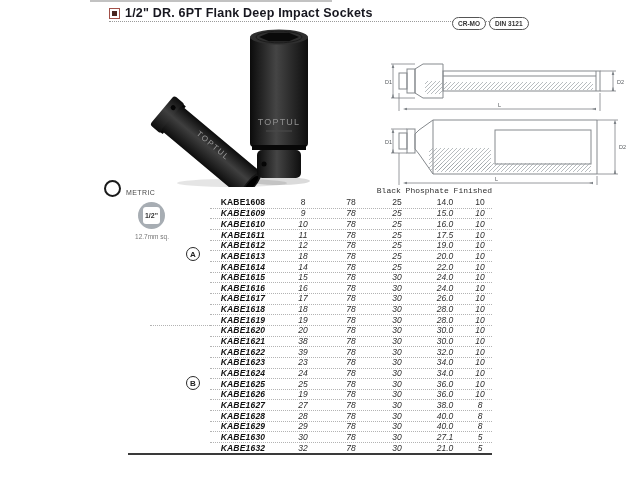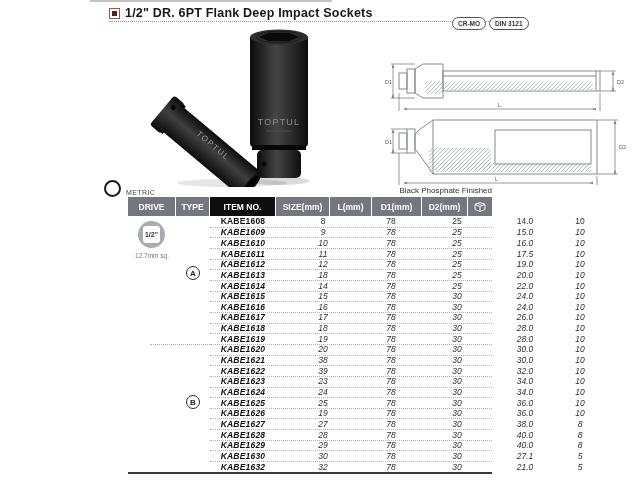--- a/index.html
+++ b/index.html
@@ -13,41 +13,41 @@
   .bullet{width:9px;height:9px;border:1px solid #a25048;background:#fff;display:flex;align-items:center;justify-content:center;}
   .bullet i{display:block;width:5px;height:5px;background:#4a2620;}
   .title-text{font-size:12.5px;font-weight:bold;color:#17171f;letter-spacing:.2px;white-space:nowrap;}
   
   .badges{position:absolute;left:452px;top:17px;display:flex;gap:3px;}
   .pill{border:1px solid #555;border-radius:8px;background:#fff;color:#333;font-size:6.5px;font-weight:bold;
         line-height:9px;height:9px;padding:1px 5px;white-space:nowrap;}
   
   .metric-circle{position:absolute;left:104px;top:180px;width:13px;height:13px;border:2px solid #1a1a1a;border-radius:50%;}
   .metric-label{position:absolute;left:126px;top:189px;font-size:7px;color:#4a4a4a;letter-spacing:.4px;}
-  .finish-note{position:absolute;left:292px;top:186px;width:200px;text-align:right;font-size:8px;color:#2f2f2f;}
+  .finish-note{position:absolute;left:292px;top:186px;width:200px;text-align:right;font-size:8px;color:#2f2f2f;font-family:Liberation Mono, monospace;}
   
   .spec-table{position:absolute;left:128px;top:197px;width:364px;}
   .thead{display:grid;grid-template-columns:48px 34px 66px 54px 42px 50px 46px 24px;height:19px;}
   .th{background:#74787e;color:#fff;font-size:8.5px;font-weight:bold;display:flex;align-items:center;
       justify-content:center;border-right:1px solid #fff;box-sizing:border-box;white-space:nowrap;}
   .th:last-child{border-right:none;}
   .th.item{background:#0e0e0e;}
   .tbody{position:relative;height:258px;}
   .drive-badge{position:absolute;left:10px;top:5px;width:27px;height:27px;background:#a7adb3;border-radius:50%;
       display:flex;align-items:center;justify-content:center;}
   .drive-badge .sq{width:17px;height:17px;background:#fff;border-radius:3px;display:flex;align-items:center;
       justify-content:center;font-size:7px;font-weight:bold;color:#333;}
   .drive-sub{position:absolute;left:-6px;top:36px;width:60px;text-align:center;font-size:6.5px;color:#777;}
   .type-marker{position:absolute;left:58px;width:12px;height:12px;border:1px solid #2a2a2a;border-radius:50%;
       font-size:8px;font-weight:bold;color:#222;display:flex;align-items:center;justify-content:center;background:#fff;}
   .type-a{top:50px;}
   .type-b{top:179px;}
   .data-grid{position:absolute;left:82px;top:0;width:282px;}
   .trow{display:grid;grid-template-columns:66px 54px 42px 50px 46px 24px;height:10.667px;box-sizing:border-box;
-      align-items:center;gap:20px;}
+      align-items:center;}
   .trow + .trow{border-top:1px dotted #b3b3b3;font-style:italic;}
   .tcell{text-align:center;font-size:8.5px;color:#2e2e2e;line-height:1;}
   .tcell.item{font-weight:bold;color:#101010;letter-spacing:.2px;}
   .section-ext{position:absolute;left:22px;top:128px;width:60px;border-top:1px dotted #b3b3b3;}
   .tbottom{position:absolute;left:0;top:256px;width:364px;border-top:2px solid #3a3a3a;}
   
   .photo{position:absolute;left:112px;top:27px;}
   .diagrams{position:absolute;left:385px;top:56px;}
   svg text{font-family:"Liberation Sans",sans-serif;}
 </style>
@@ -167,36 +167,20 @@
     <text x="0" y="87.5" font-size="5.5" fill="#55595d">D1</text>
     <text x="234" y="93" font-size="5.5" fill="#55595d">D2</text>
     <text x="110" y="124.5" font-size="5.5" fill="#55595d">L</text>
   </svg>
 
   <div class="metric-circle"></div>
   <div class="metric-label">METRIC</div>
   <div class="finish-note">Black Phosphate Finished</div>
 
   <div class="spec-table">
-    <div class="thead">
-      <div class="th">DRIVE</div>
-      <div class="th">TYPE</div>
-      <div class="th item">ITEM NO.</div>
-      <div class="th">SIZE(mm)</div>
-      <div class="th">L(mm)</div>
-      <div class="th">D1(mm)</div>
-      <div class="th">D2(mm)</div>
-      <div class="th">
-        <svg width="14" height="13" viewBox="0 0 14 13">
-          <path d="M2,4.5 L7,2.5 L12,4.5 L12,9.5 L7,11.5 L2,9.5 Z" fill="none" stroke="#fff" stroke-width="0.9"></path>
-          <path d="M2,4.5 L7,6.5 L12,4.5 M7,6.5 L7,11.5" fill="none" stroke="#fff" stroke-width="0.9"></path>
-          <path d="M2,4.5 L4,3.2 L9,5.3 M12,4.5 L10,3.2" fill="none" stroke="#fff" stroke-width="0.7"></path>
-        </svg>
-      </div>
-    </div>
     <div class="tbody">
       <div class="drive-badge">
         <span class="sq">1/2"</span>
       </div>
       <div class="drive-sub">12.7mm sq.</div>
       <div class="type-marker type-a">A</div>
       <div class="type-marker type-b">B</div>
       <div class="section-ext"></div>
       <div class="data-grid">
           <div class="trow">

